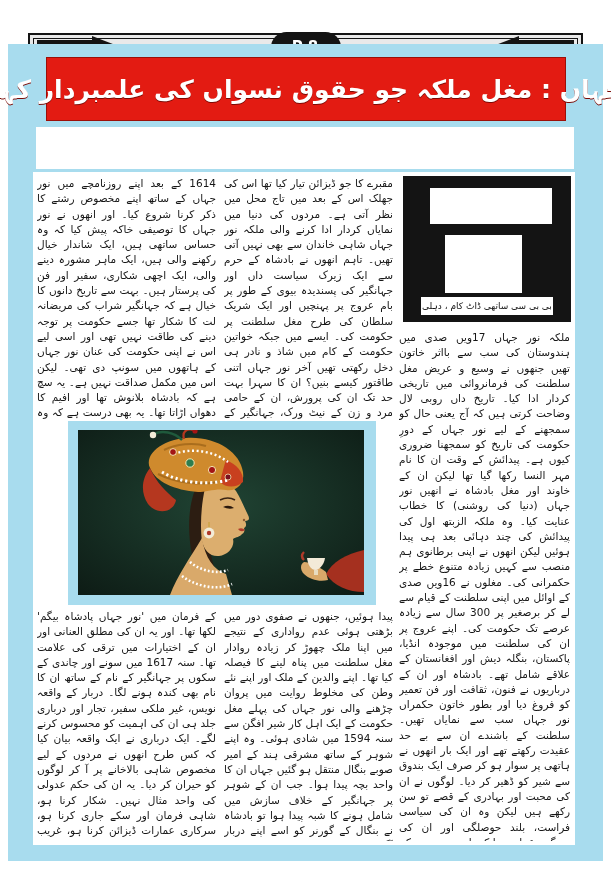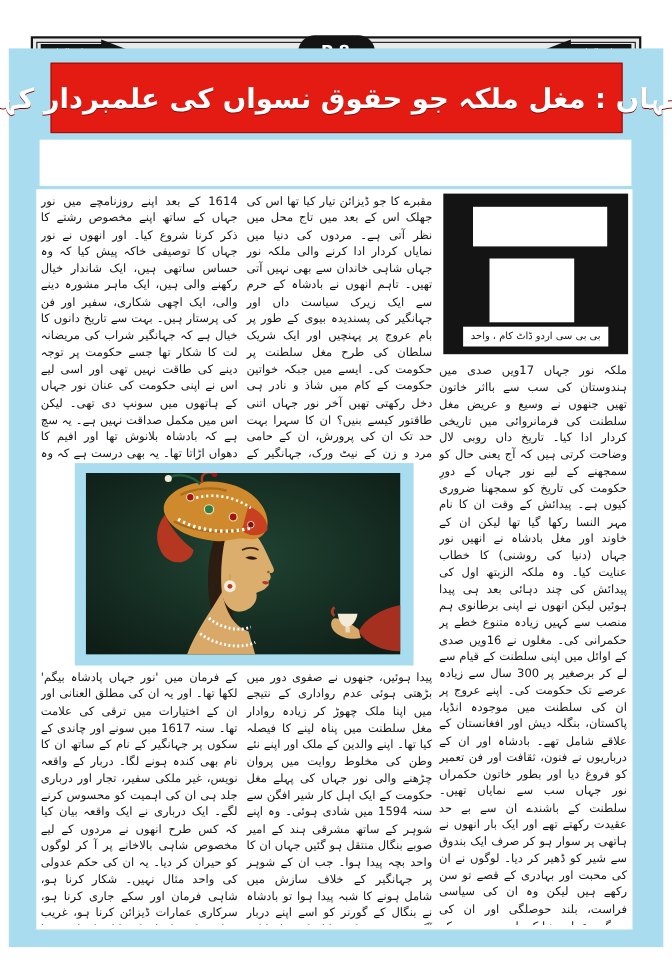--- a/index.html
+++ b/index.html
@@ -85,21 +85,21 @@
 
     <div class="urdu col-right">ملکہ نور جہاں 17ویں صدی میں ہندوستان کی سب سے بااثر خاتون تھیں جنھوں نے وسیع و عریض مغل سلطنت کی فرمانروائی میں تاریخی کردار ادا کیا۔ تاریخ داں روبی لال وضاحت کرتی ہیں کہ آج یعنی حال کو سمجھنے کے لیے نور جہاں کے دورِ حکومت کی تاریخ کو سمجھنا ضروری کیوں ہے۔ پیدائش کے وقت ان کا نام مہر النسا رکھا گیا تھا لیکن ان کے خاوند اور مغل بادشاہ نے انھیں نور جہاں (دنیا کی روشنی) کا خطاب عنایت کیا۔ وہ ملکہ الزبتھ اول کی پیدائش کی چند دہائی بعد ہی پیدا ہوئیں لیکن انھوں نے اپنی برطانوی ہم منصب سے کہیں زیادہ متنوع خطے پر حکمرانی کی۔ مغلوں نے 16ویں صدی کے اوائل میں اپنی سلطنت کے قیام سے لے کر برصغیر پر 300 سال سے زیادہ عرصے تک حکومت کی۔ اپنے عروج پر ان کی سلطنت میں موجودہ انڈیا، پاکستان، بنگلہ دیش اور افغانستان کے علاقے شامل تھے۔ بادشاہ اور ان کے درباریوں نے فنون، ثقافت اور فن تعمیر کو فروغ دیا اور بطور خاتون حکمراں نور جہاں سب سے نمایاں تھیں۔ سلطنت کے باشندے ان سے بے حد عقیدت رکھتے تھے اور ایک بار انھوں نے ہاتھی پر سوار ہو کر صرف ایک بندوق سے شیر کو ڈھیر کر دیا۔ لوگوں نے ان کی محبت اور بہادری کے قصے تو سن رکھے ہیں لیکن وہ ان کی سیاسی فراست، بلند حوصلگی اور ان کی سرگرم عملی دنیا کے بارے میں بہت کم جانتے ہیں۔ وہ ایک ظریف خاتون تھیں جنھوں نے تمام تر ناموافق حالات کے باوجود ایک وسیع سلطنت پر حکومت کی۔ وہ شاعرہ، ماہر شکاری اور ماہر فن تعمیر تھیں۔ اپنے والدین کے لیے انھوں نے آگرہ میں</div>
     <div class="urdu col-mid-top">مقبرے کا جو ڈیزائن تیار کیا تھا اس کی جھلک اس کے بعد میں تاج محل میں نظر آتی ہے۔ مردوں کی دنیا میں نمایاں کردار ادا کرنے والی ملکہ نور جہاں شاہی خاندان سے بھی نہیں آتی تھیں۔ تاہم انھوں نے بادشاہ کے حرم سے ایک زیرک سیاست داں اور جہانگیر کی پسندیدہ بیوی کے طور پر بام عروج پر پہنچیں اور ایک شریک سلطان کی طرح مغل سلطنت پر حکومت کی۔ ایسے میں جبکہ خواتین حکومت کے کام میں شاذ و نادر ہی دخل رکھتی تھیں آخر نور جہاں اتنی طاقتور کیسے بنیں؟ ان کا سہرا بہت حد تک ان کی پرورش، ان کے حامی مرد و زن کے نیٹ ورک، جہانگیر کے ساتھ خاص تعلق، ان کی جاہ طلبی اور ان کے وطن اور ان کے لوگوں کے سر جاتا ہے۔ عرب اور فارس کے لوگ سندھ و دریا کے پار والے اس خطے کو ہند کے نام سے پکارتے تھے اور ہند کی کثرت پسند، مالا مال اور روادار تہذیب نے مختلف حیات، مذاہب اور روایات کو ایک ساتھ قائم رہنے کا موقع فراہم کیا۔ نور جہاں 1577 میں قندہار (آج کے افغانستان) کے ایک معزز ایرانی گھرانے میں</div>
     <div class="urdu col-mid-bot">پیدا ہوئیں، جنھوں نے صفوی دور میں بڑھتی ہوئی عدم رواداری کے نتیجے میں اپنا ملک چھوڑ کر زیادہ روادار مغل سلطنت میں پناہ لینے کا فیصلہ کیا تھا۔ اپنے والدین کے ملک اور اپنے نئے وطن کی مخلوط روایت میں پروان چڑھنے والی نور جہاں کی پہلے مغل حکومت کے ایک اہل کار شیر افگن سے سنہ 1594 میں شادی ہوئی۔ وہ اپنے شوہر کے ساتھ مشرقی ہند کے امیر صوبے بنگال منتقل ہو گئیں جہاں ان کا واحد بچہ پیدا ہوا۔ جب ان کے شوہر پر جہانگیر کے خلاف سازش میں شامل ہونے کا شبہ پیدا ہوا تو بادشاہ نے بنگال کے گورنر کو اسے اپنے دربار آگرہ میں پیش کرنے کا حکم دیا۔ لیکن نور جہاں کا شوہر گورنر کے آدمیوں کے ساتھ تصادم میں مارا گیا۔ بیوہ نور جہاں کو جہانگیر کے حرم میں پناہ ملی جہاں دوسری خواتین نے ان پر اعتماد کرنا اور ان کی تعریف کرنا شروع کر دیا۔ نور جہاں نے جہانگیر سے سنہ 1611 میں شادی کی اور وہ ان کی 20ویں اور آخری بیوی ہوئیں۔ ہر چند کہ درباری ریکارڈ میں بہت کم خواتین کا ذکر درج کیا جاتا تھا لیکن جہانگیر نے سنہ</div>
     <div class="urdu col-left-top">1614 کے بعد اپنے روزنامچے میں نور جہاں کے ساتھ اپنے مخصوص رشتے کا ذکر کرنا شروع کیا۔ اور انھوں نے نور جہاں کا توصیفی خاکہ پیش کیا کہ وہ حساس ساتھی ہیں، ایک شاندار خیال رکھنے والی ہیں، ایک ماہر مشورہ دینے والی، ایک اچھی شکاری، سفیر اور فن کی پرستار ہیں۔ بہت سے تاریخ دانوں کا خیال ہے کہ جہانگیر شراب کی مریضانہ لت کا شکار تھا جسے حکومت پر توجہ دینے کی طاقت نہیں تھی اور اسی لیے اس نے اپنی حکومت کی عنان نور جہاں کے ہاتھوں میں سونپ دی تھی۔ لیکن اس میں مکمل صداقت نہیں ہے۔ یہ سچ ہے کہ بادشاہ بلانوش تھا اور افیم کا دھواں اڑاتا تھا۔ یہ بھی درست ہے کہ وہ اپنی بیگم سے بہت محبت کرتا تھا۔ لیکن یہ نور جہاں کے ایک اہم حکمراں بننے کی وجوہات نہیں ہیں۔ دراصل نور جہاں اور جہانگیر ایک دوسرے کو مکمل کرتے تھے اور بادشاہ اپنی بیگم کے شریک حکمراں ہونے کے بوجھ سے بھی غیر مطمئن نہیں ہوا۔ شادی کے فوراً بعد نور جہاں نے اپنے ایک ملازم کی زمین کے تحفظ کے لیے ایک شاہی فرمان جاری کیا۔ ان</div>
     <div class="urdu col-left-bot">کے فرمان میں 'نور جہاں پادشاہ بیگم' لکھا تھا۔ اور یہ ان کی مطلق العنانی اور ان کے اختیارات میں ترقی کی علامت تھا۔ سنہ 1617 میں سونے اور چاندی کے سکوں پر جہانگیر کے نام کے ساتھ ان کا نام بھی کندہ ہونے لگا۔ دربار کے واقعہ نویس، غیر ملکی سفیر، تجار اور درباری جلد ہی ان کی اہمیت کو محسوس کرنے لگے۔ ایک درباری نے ایک واقعہ بیان کیا کہ کس طرح انھوں نے مردوں کے لیے مخصوص شاہی بالاخانے پر آ کر لوگوں کو حیران کر دیا۔ یہ ان کی حکم عدولی کی واحد مثال نہیں۔ شکار کرنا ہو، شاہی فرمان اور سکے جاری کرنا ہو، سرکاری عمارات ڈیزائن کرنا ہو، غریب خواتین کی امداد کے کام کرنا ہو یا پسماندوں کی آواز بننا ہو، نور جہاں نے ایسی زندگی گزاری جو اس وقت کی خواتین کے لیے غیر معمولی تھی۔ انھوں نے بادشاہ کے قید کیے جانے کے بعد ان کو بچانے کے لیے فوج کی قیادت بھی کی جو کہ ایسا انوکھا کام تھا جس سے ان کا نام عوام کی یادداشت اور تاریخ میں نقش ہو کر رہ گیا ہے۔</div>
 
     <div class="logo-box">
       <div class="logo-rect1"></div>
       <div class="logo-rect2"></div>
-      <div class="logo-caption">بی بی سی اردو ڈاٹ کام ، واحد</div>
+      <div class="logo-caption">بی بی سی ساتھی ڈاٹ کام ، دہلی</div>
     </div>
 
     <div class="painting-frame">
       <svg width="286" height="165" viewBox="0 0 286 165">
         <defs>
           <radialGradient id="bgv" cx="50%" cy="45%" r="75%">
             <stop offset="0%" stop-color="#234a38"></stop>
             <stop offset="100%" stop-color="#16migrate"></stop>
             <stop offset="100%" stop-color="#162f23"></stop>
           </radialGradient>

